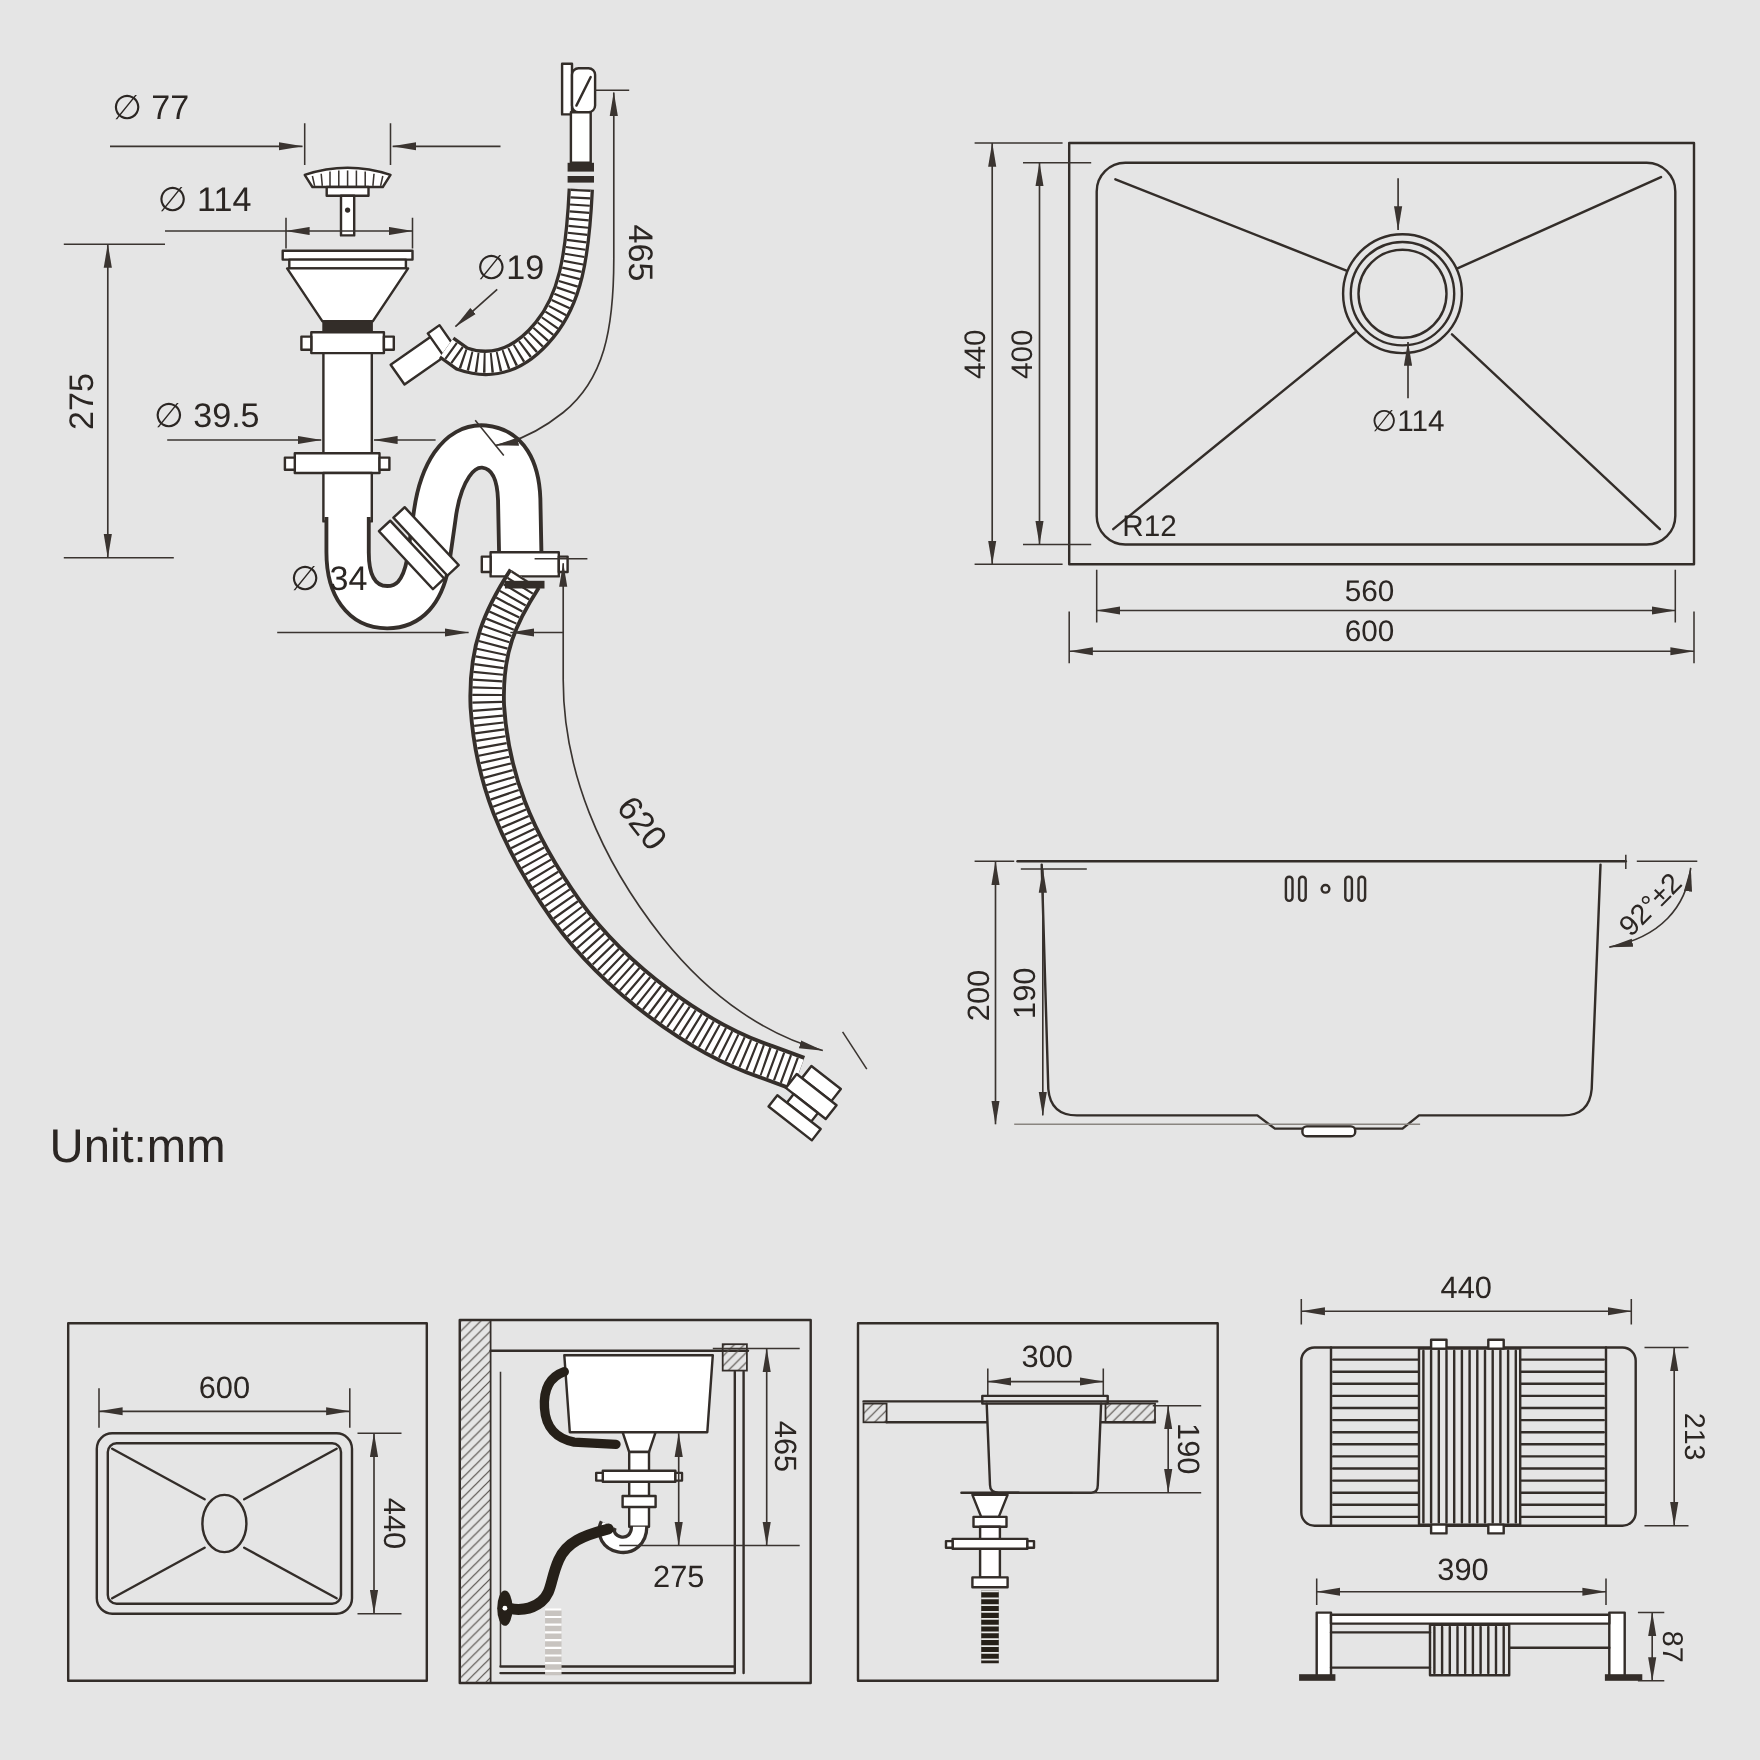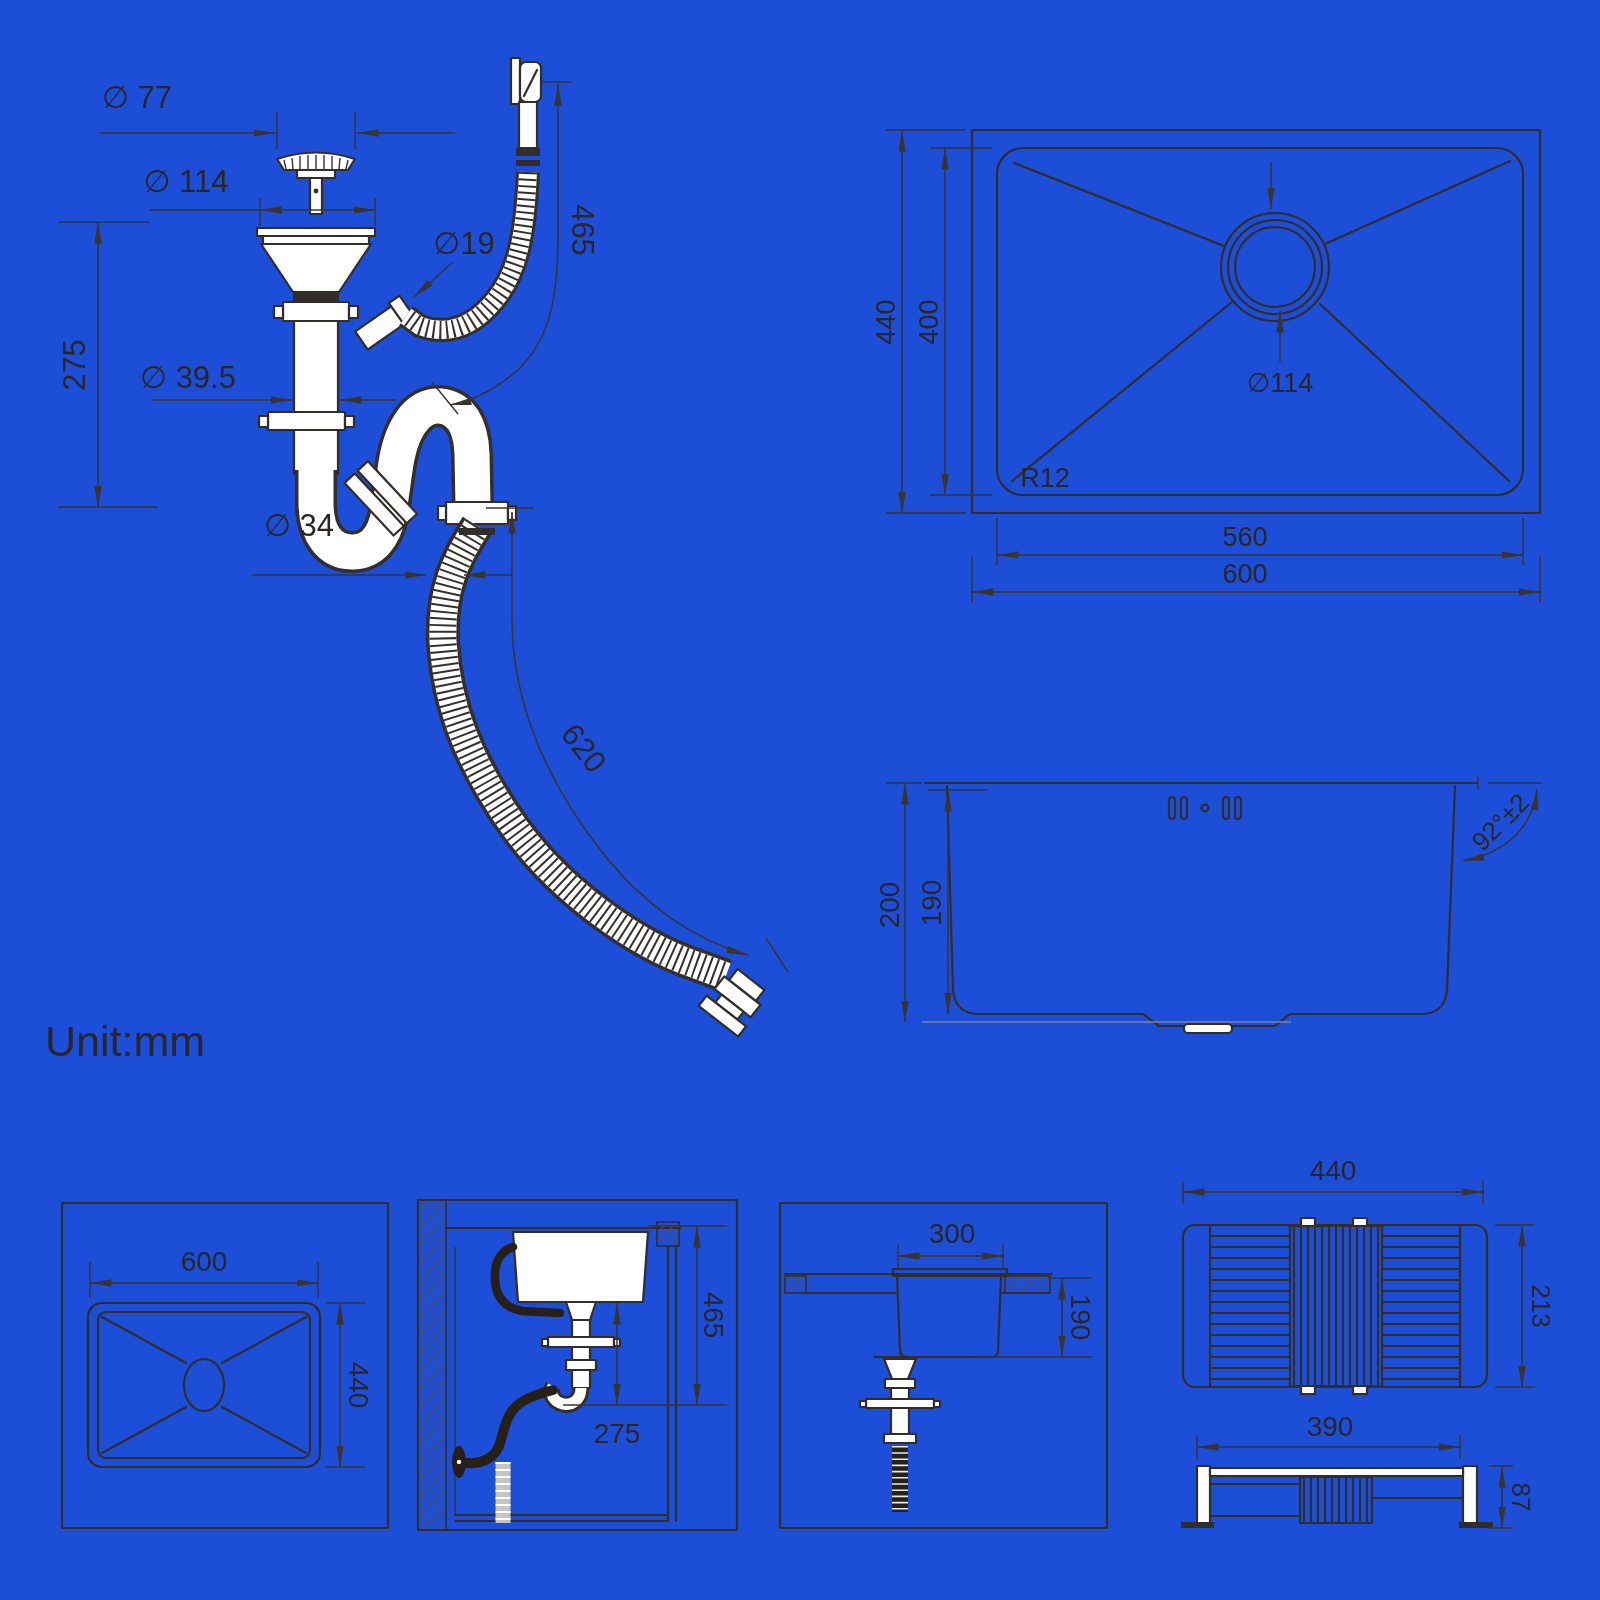--- a/index.html
+++ b/index.html
@@ -1,16 +1,16 @@
 <!DOCTYPE html>
 <html><head>
 <meta charset="utf-8">
 <style>
   html,body{margin:0;padding:0;background:#fff;}
-  .canvas{position:relative;width:1600px;height:1600px;background:#1d4ed8;overflow:hidden;}
+  .canvas{position:relative;width:1600px;height:1600px;background:#e5e5e5;overflow:hidden;}
   svg{position:absolute;inset:0;}
   svg text{font-family:"Liberation Sans","DejaVu Sans",sans-serif;fill:#2b2623;}
   .o {fill:none;stroke:#332d29;stroke-width:2.2;stroke-linejoin:round;stroke-linecap:round;}
   .of{fill:#ffffff;stroke:#332d29;stroke-width:2.2;stroke-linejoin:round;}
   .ht{fill:url(#hatch);stroke:#332d29;stroke-width:1.6;}
   .fk{fill:#332d29;stroke:none;}
   .d {fill:none;stroke:#3a3430;stroke-width:1.5;}
   .t {fill:none;stroke:#3a3430;stroke-width:1.4;}
   .gy{fill:none;stroke:#8a8580;stroke-width:1.3;}
   .hO{fill:none;stroke:#352f2b;stroke-linecap:butt;}

